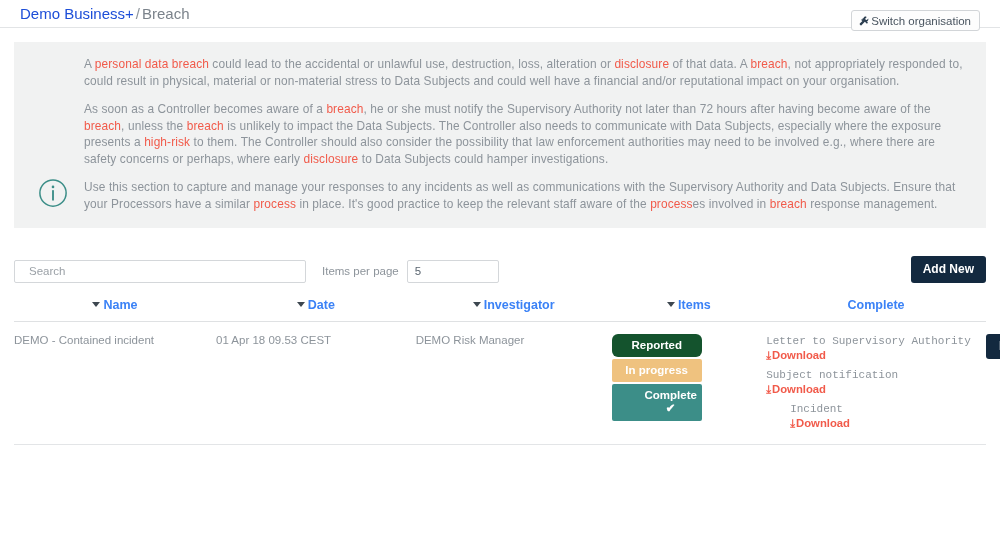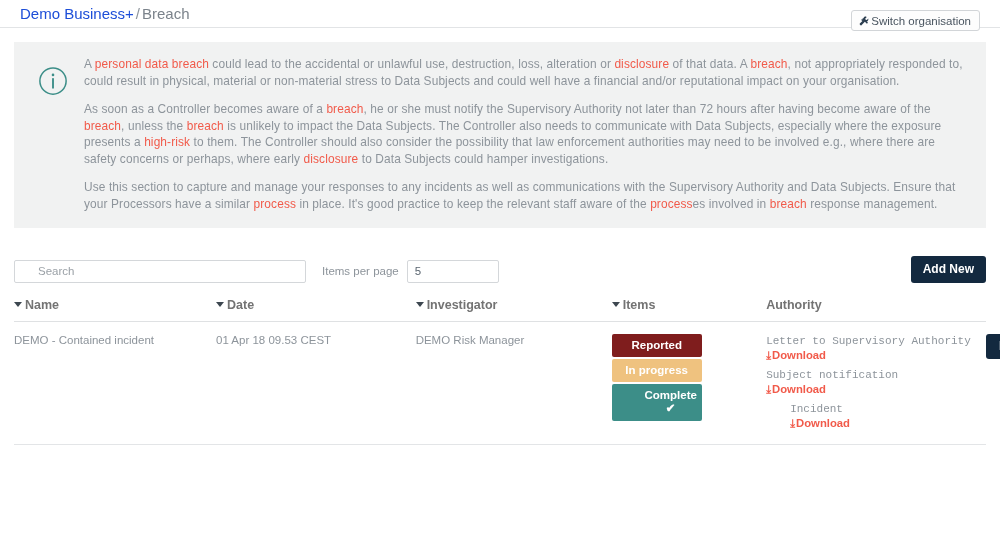--- a/index.html
+++ b/index.html
@@ -56,21 +56,21 @@
     vertical-align: -1px;
     margin-right: 2px;
   }
 
   
   .info-panel {
     margin: 14px 14px 0 14px;
     background: #f1f2f2;
     padding: 14px 18px 16px 16px;
     display: flex;
-    align-items: flex-start;
+    align-items: flex-end;
   }
   .info-icon {
     flex: 0 0 auto;
     width: 46px;
     padding-top: 10px;
     text-align: center;
   }
   .info-body {
     flex: 1 1 auto;
     padding-left: 8px;
@@ -91,21 +91,21 @@
     height: 30px;
     position: relative;
     display: flex;
     align-items: center;
   }
   .search-input {
     width: 292px;
     height: 23px;
     border: 1px solid #d4d7da;
     border-radius: 2px;
-    padding: 0 23px;
+    padding: 0 14px;
     font-size: 11.5px;
     font-family: "Liberation Sans", sans-serif;
     color: #5a6570;
     background: #fff;
     outline: none;
   }
   .search-input::placeholder { color: #9ba1a7; }
   .ipp-label {
     margin-left: 16px;
     font-size: 11.5px;
@@ -143,24 +143,24 @@
   
   .table-wrap {
     margin: 12px 14px 0 14px;
   }
   table.grid {
     width: 100%;
     border-collapse: collapse;
     table-layout: fixed;
   }
   table.grid thead th {
-    text-align: left;
+    text-align: center;
     font-size: 12.5px;
     font-weight: bold;
-    color: #737373;
+    color: #3b82f6;
     padding: 0 0 9px 0;
     border-bottom: 1px solid #dfe1e3;
     vertical-align: bottom;
     white-space: nowrap;
   }
   .caret {
     display: inline-block;
     width: 0; height: 0;
     border-left: 4px solid transparent;
     border-right: 4px solid transparent;
@@ -190,21 +190,21 @@
     font-size: 11.5px;
     font-weight: bold;
     color: #ffffff;
     padding: 5px 0 6px 0;
     border: none;
     border-radius: 2px;
     margin-bottom: 2px;
     font-family: "Liberation Sans", sans-serif;
     cursor: pointer;
   }
-  .badge-reported   { background: #7f1d1d; }
+  .badge-reported   { background: #14532d; border-radius: 6px; }
   .badge-inprogress { background: #efc27f; color: #ffffff; }
   .badge-complete   { background: #3c8e88; margin-bottom: 0; padding-left: 28px; }
 
   .doc-item { margin-bottom: 6px; }
   .doc-item:last-child { margin-bottom: 0; margin-left: 24px; }
   .doc-title {
     font-size: 11px;
     color: #8d949b;
     line-height: 14px;
     white-space: nowrap;
@@ -289,21 +289,21 @@
         <th class="col-date">
           <span class="caret"></span><span>Date</span>
         </th>
         <th class="col-inv">
           <span class="caret"></span><span>Investigator</span>
         </th>
         <th class="col-status">
           <span class="caret"></span><span>Items</span>
         </th>
         <th class="col-docs">
-          <span>Authority</span>
+          <span>Complete</span>
         </th>
         <th class="col-actions"></th>
       </tr>
     </thead>
     <tbody>
       <tr>
         <td>DEMO - Contained incident</td>
         <td>01 Apr 18 09.53 CEST</td>
         <td>DEMO Risk Manager</td>
         <td>

